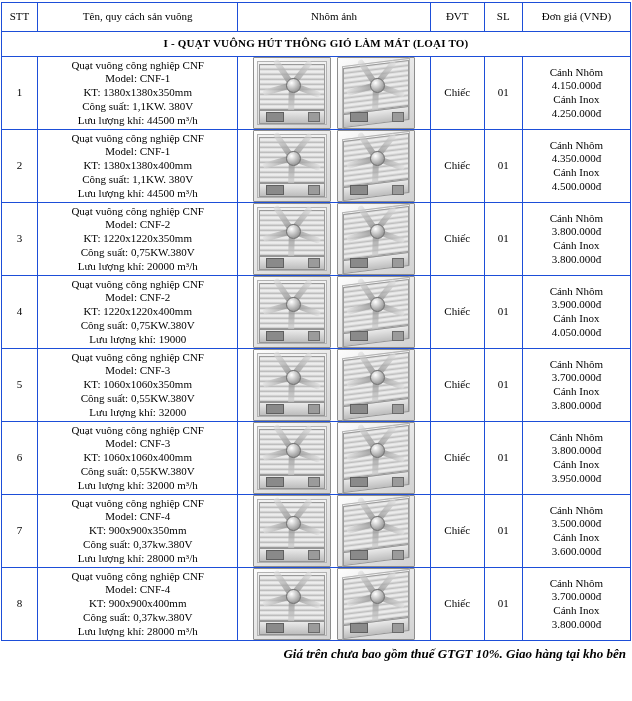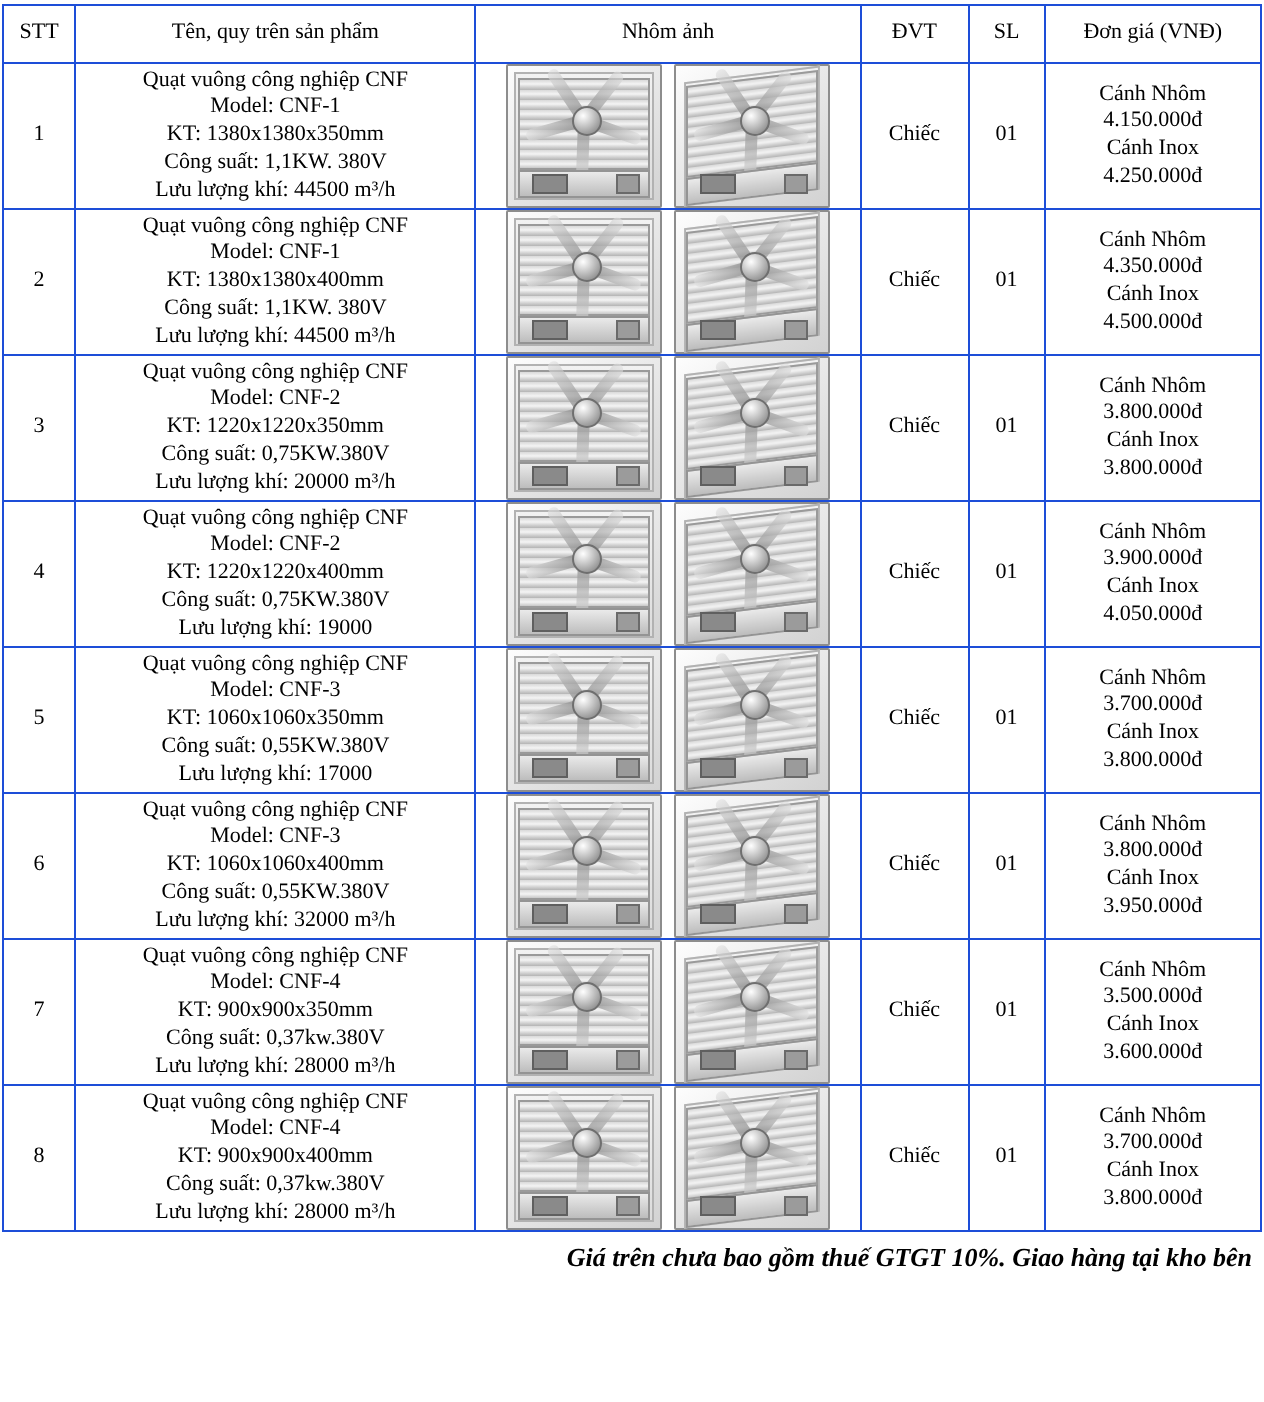--- a/index.html
+++ b/index.html
@@ -173,28 +173,31 @@
       <col class="col-stt">
         <col class="col-name">
         <col class="col-img">
       <col class="col-dvt">
         <col class="col-sl">
         <col class="col-price">
     </colgroup>
     <thead>
       <tr>
         <th>STT</th>
-        <th>Tên, quy trên sản phẩm</th>
+        <th>Tên, quy cách sản vuông</th>
         <th>Nhôm ảnh</th>
         <th>ĐVT</th>
         <th>SL</th>
         <th>Đơn giá (VNĐ)</th>
       </tr>
     </thead>
     <tbody id="tbody">
+      <tr>
+        <td class="section-title" colspan="6">I - QUẠT VUÔNG HÚT THÔNG GIÓ LÀM MÁT (LOẠI TO)</td>
+      </tr>
     <tr>
           <td>1</td>
           <td class="name-cell">
             <div>Quạt vuông công nghiệp CNF</div>
             <div>Model: CNF-1</div>
             <div>KT: 1380x1380x350mm</div>
             <div>Công suất: 1,1KW. 380V</div>
             <div>Lưu lượng khí: 44500 m³/h</div>
           </td>
           <td class="img-cell">
@@ -380,21 +383,21 @@
             <div>4.050.000đ</div>
           </td>
         </tr>
         <tr>
           <td>5</td>
           <td class="name-cell">
             <div>Quạt vuông công nghiệp CNF</div>
             <div>Model: CNF-3</div>
             <div>KT: 1060x1060x350mm</div>
             <div>Công suất: 0,55KW.380V</div>
-            <div>Lưu lượng khí: 17000</div>
+            <div>Lưu lượng khí: 32000</div>
           </td>
           <td class="img-cell">
   <div class="img-wrap">
     <div class="fan">
       <div class="frame"></div>
                 <div class="louver"></div>
       <div class="blade b1"></div>
                 <div class="blade b2"></div>
                 <div class="blade b3"></div>
       <div class="blade b4"></div>

